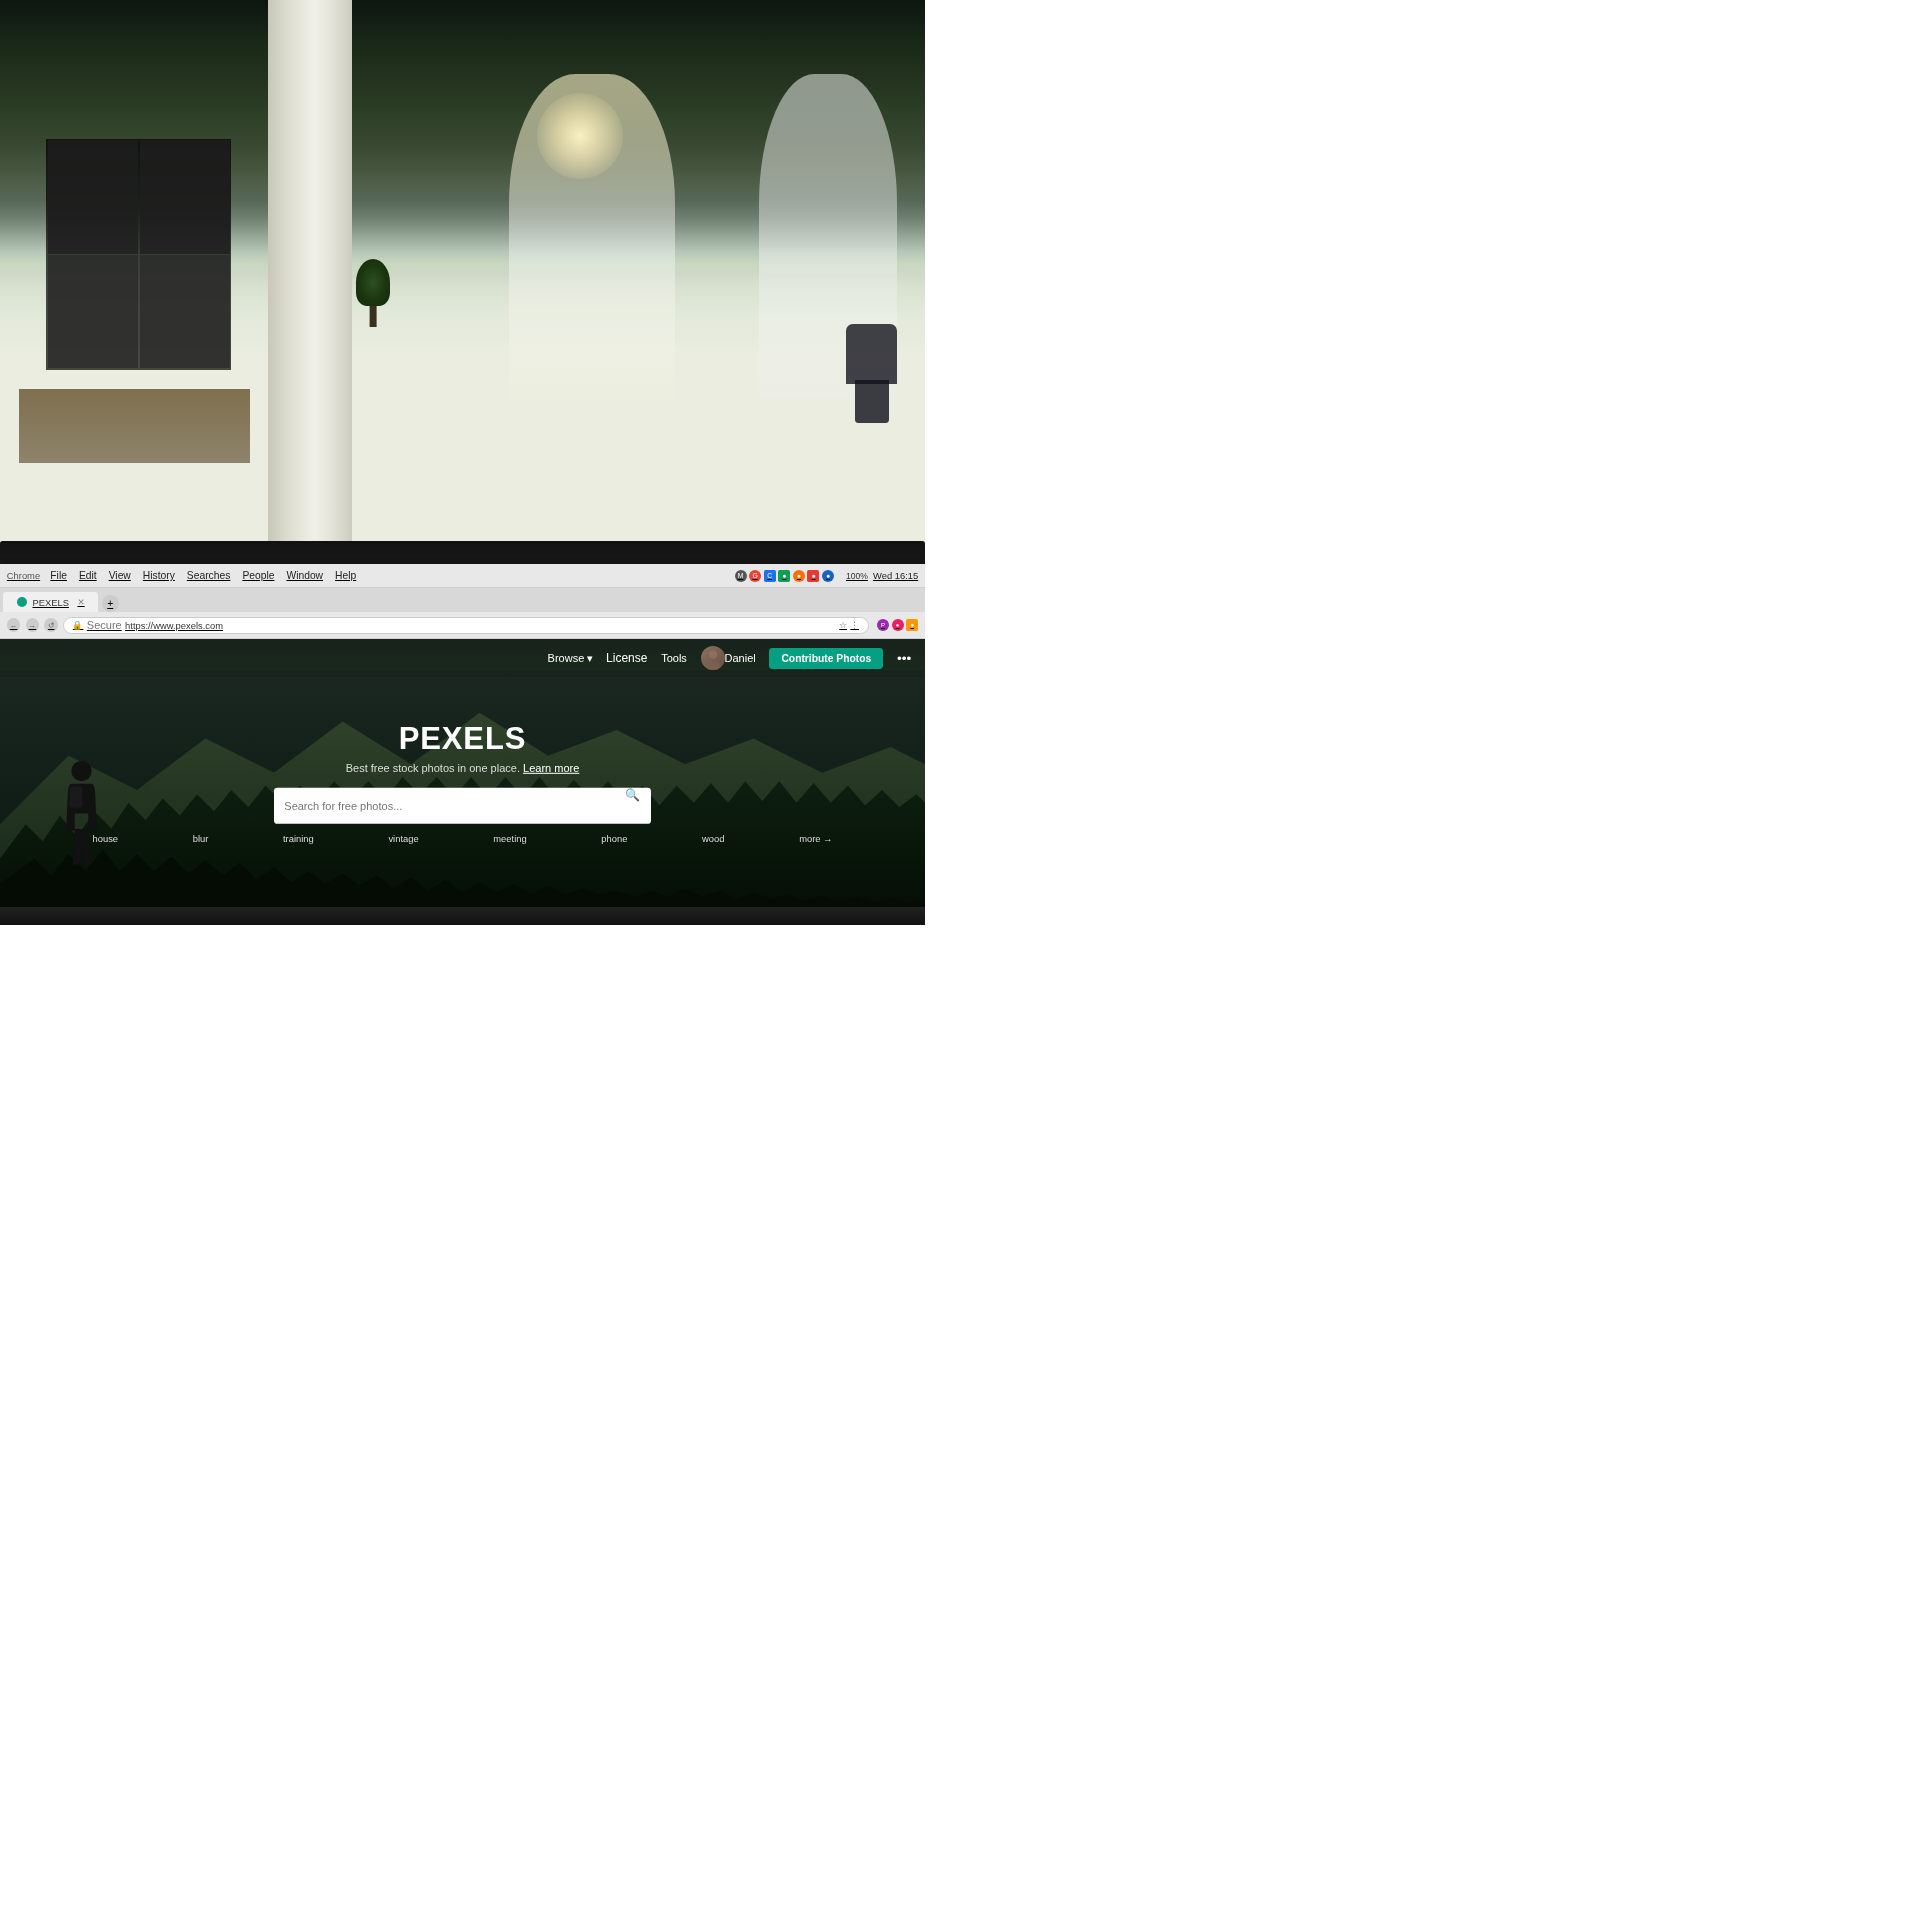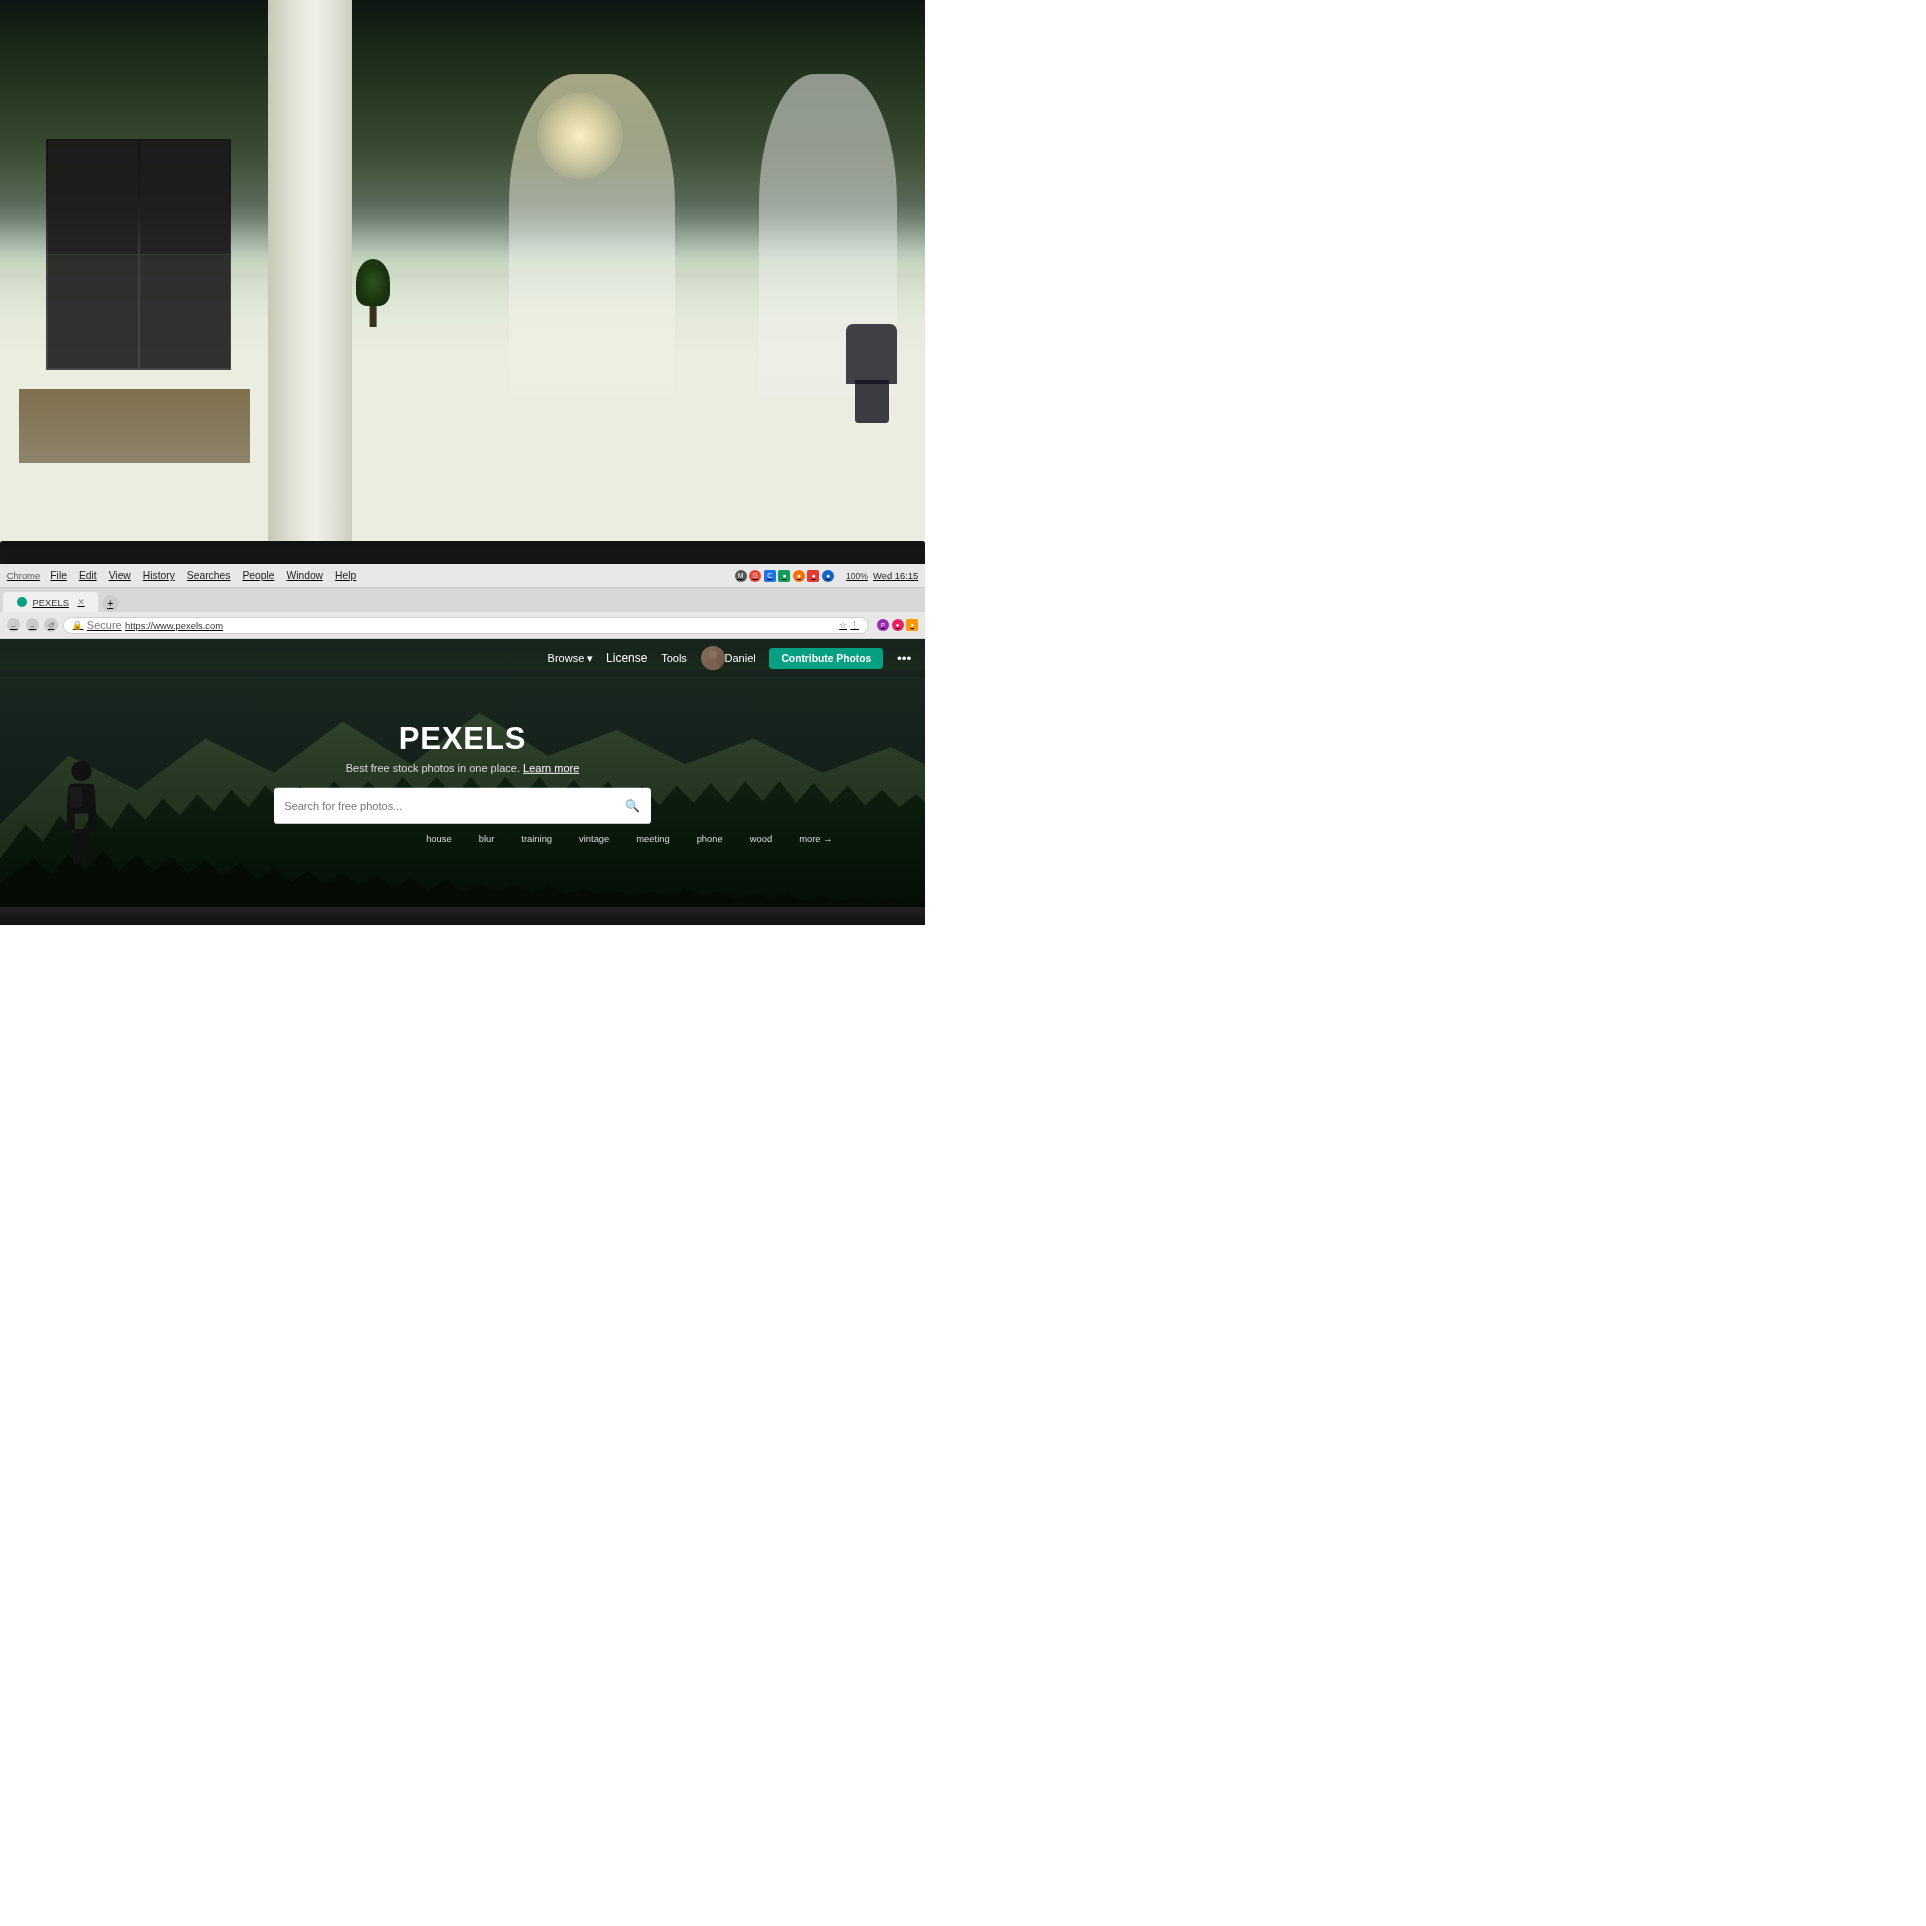--- a/index.html
+++ b/index.html
@@ -266,21 +266,20 @@
     .hero-subtitle a {
       color: #fff;
       text-decoration: underline;
     }
 
     
     .search-bar-container {
       background: #fff;
       border-radius: 3.4px;
       display: flex;
-      align-items: center;
       padding: 0 10.3px;
       height: 36px;
       margin: 0 auto;
       max-width: 377px;
       gap: 44px;
     }
 
     .search-input {
       flex: 1;
       border: none;
@@ -291,21 +290,21 @@
     }
 
     .search-icon {
       color: #888;
       font-size: 12px;
     }
 
     
     .search-tags {
       display: flex;
-      justify-content: flex-end;
+      justify-content: space-between;
       gap: 27px;
       margin-top: 8.6px;
     }
 
     .search-tag {
       color: #ddd;
       font-size: 9.4px;
       cursor: pointer;
     }
 

